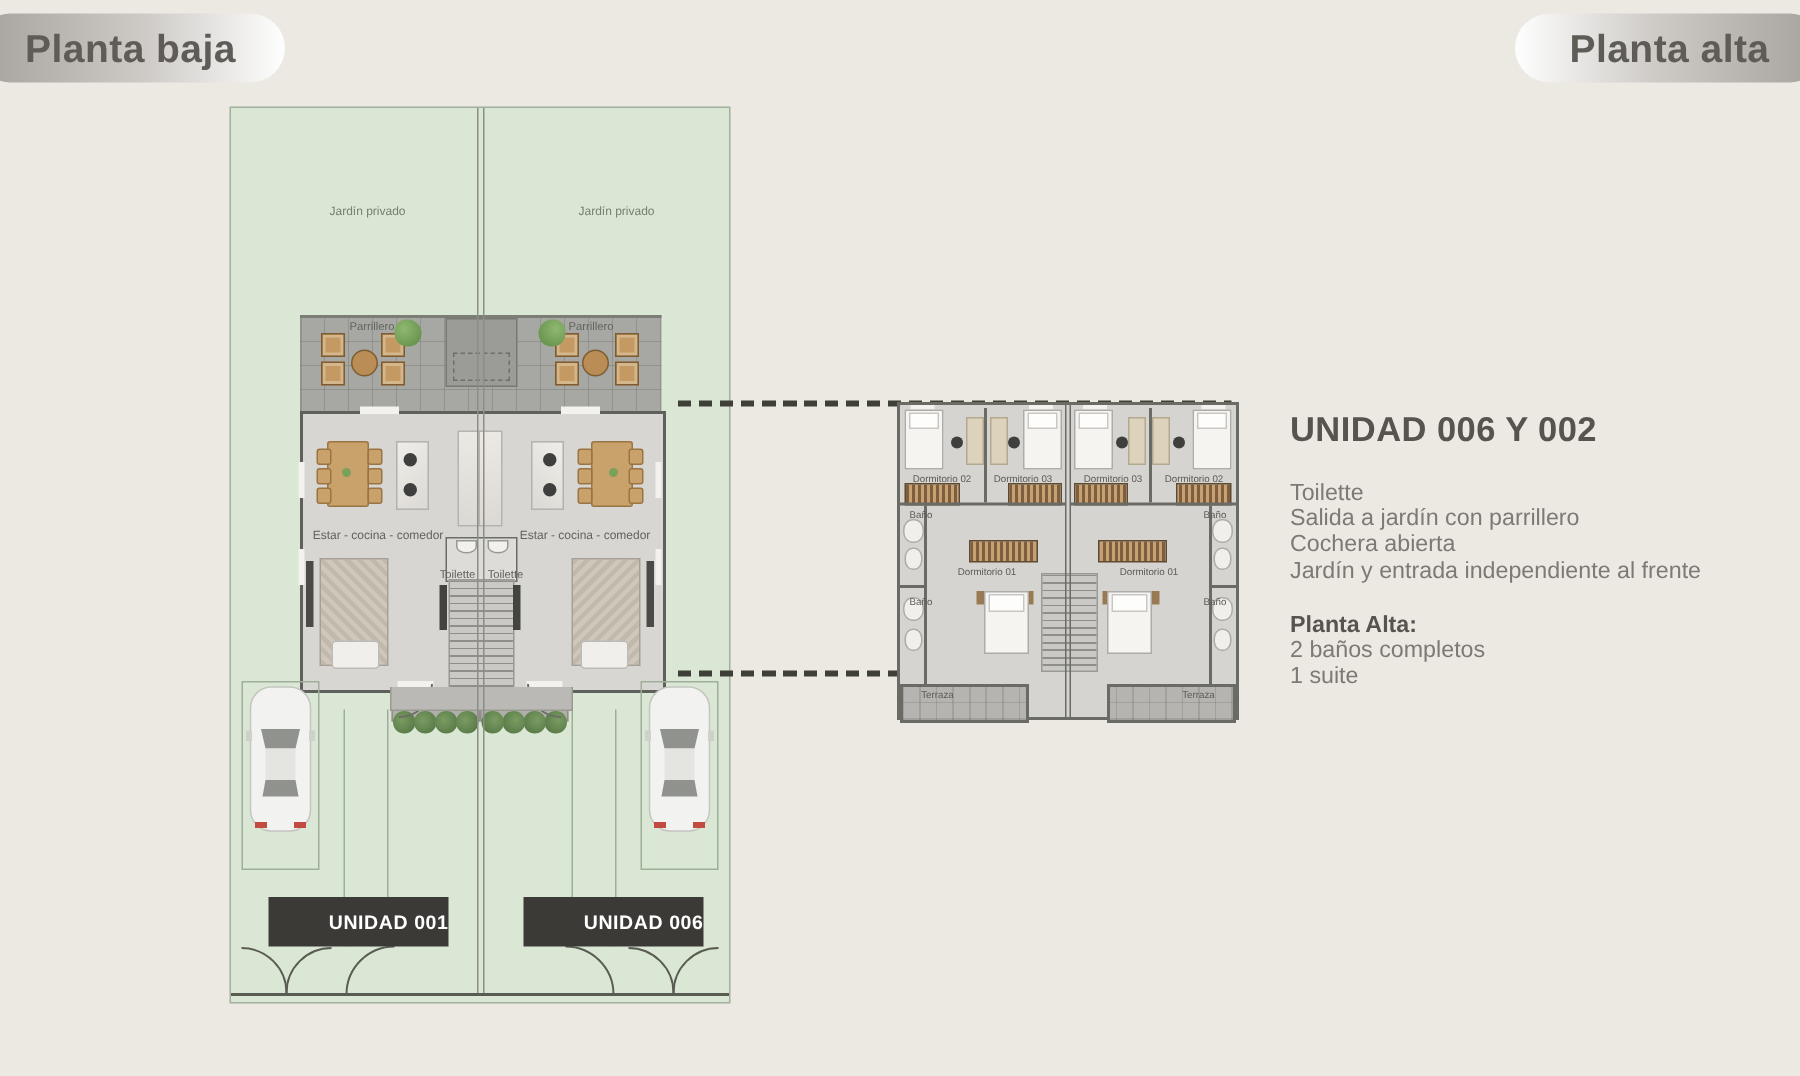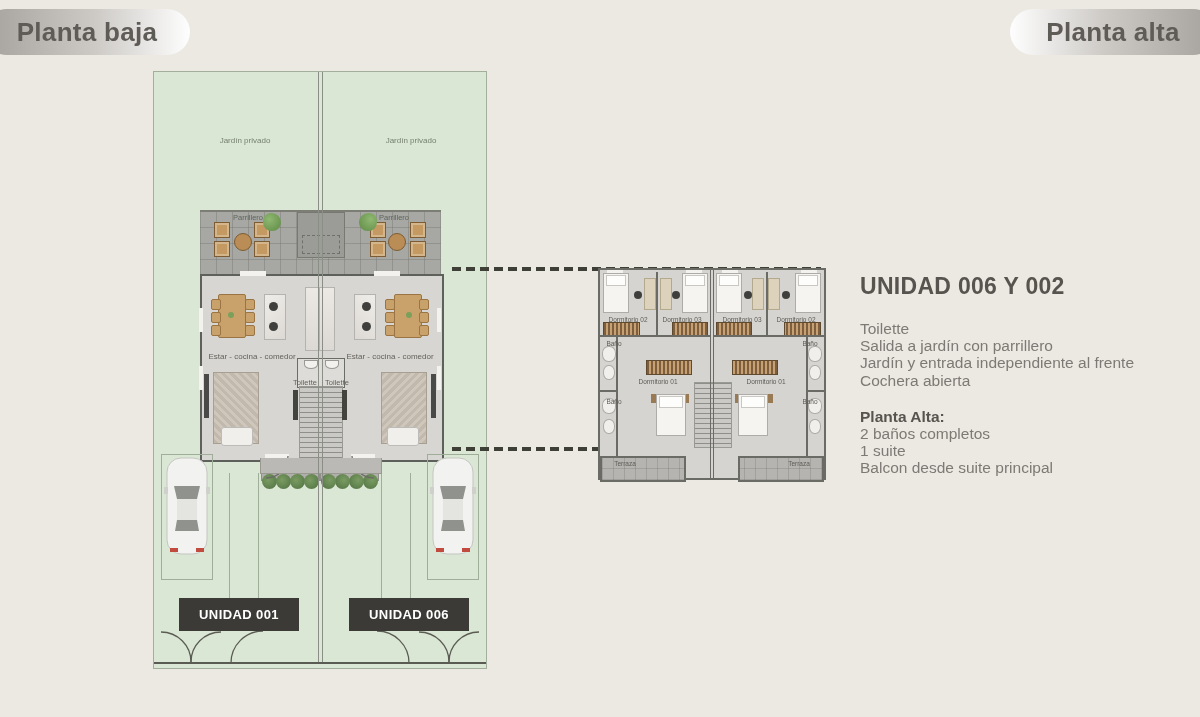--- a/index.html
+++ b/index.html
@@ -43,21 +43,21 @@
   .rail{background:#44443f;}
   .gp-porch{background:#bab9b5;border:1px solid #9a998f;border-top:none;}
   .gp-fence{background:#5a5c54;}
   .flip{transform:scaleX(-1);}
   .plabel{position:absolute;transform:translateX(-50%);white-space:nowrap;}
   .lbl-garden{font-size:8px;color:#75806e;}
   .lbl-patio{font-size:7.5px;color:#5f645c;}
   .lbl-room{font-size:8px;color:#64625a;}
   .lbl-small{font-size:7.5px;color:#64625a;}
   .badge{position:absolute;background:var(--badge-dark,#3b3a36);color:#fff;font-weight:bold;font-size:13px;
-         letter-spacing:.4px;display:flex;align-items:center;justify-content:center;}
+         letter-spacing:.4px;display:flex;align-items:center;justify-content:flex-end;}
   
   .dash{height:4px;background:repeating-linear-gradient(90deg,#3e3f37 0 9px,transparent 9px 14px);}
   
   .uplan{left:598px;top:268px;width:224px;height:208px;background:#d6d4d0;border:2px solid #6a6b64;}
   .up-bed{background:#f5f4f1;border:1px solid #aeaca8;}
   .up-pillow{background:#fdfdfc;border:1px solid #c9c7c3;}
   .up-desk{background:#ddd3bc;border:1px solid #b3a98f;}
   .up-chair{border-radius:50%;background:#3f3f3d;}
   .up-wall{background:#6a6b64;}
   .up-ward{background:repeating-linear-gradient(90deg,#7d5f40 0 2px,#c8a173 2px 4px);border:1px solid #5f4a30;}
@@ -301,19 +301,18 @@
   <div class="plabel ulabel" style="left:14px;top:128px">Baño</div>
   <div class="plabel ulabel" style="left:210px;top:128px">Baño</div>
   <div class="plabel ulabel" style="left:25px;top:190px">Terraza</div>
   <div class="plabel ulabel" style="left:199px;top:190px">Terraza</div>
 </div>
 
 <div class="abs info">
   <div class="info-title">UNIDAD 006 Y 002</div>
   <div>Toilette</div>
   <div>Salida a jardín con parrillero</div>
+  <div>Cochera abierta</div>
   <div>Jardín y entrada independiente al frente</div>
-  <div>Cochera abierta</div>
   <div class="info-heading sec2">Planta Alta:</div>
   <div>2 baños completos</div>
   <div>1 suite</div>
-  <div>Balcon desde suite principal</div>
 </div>
 
 </body></html>

